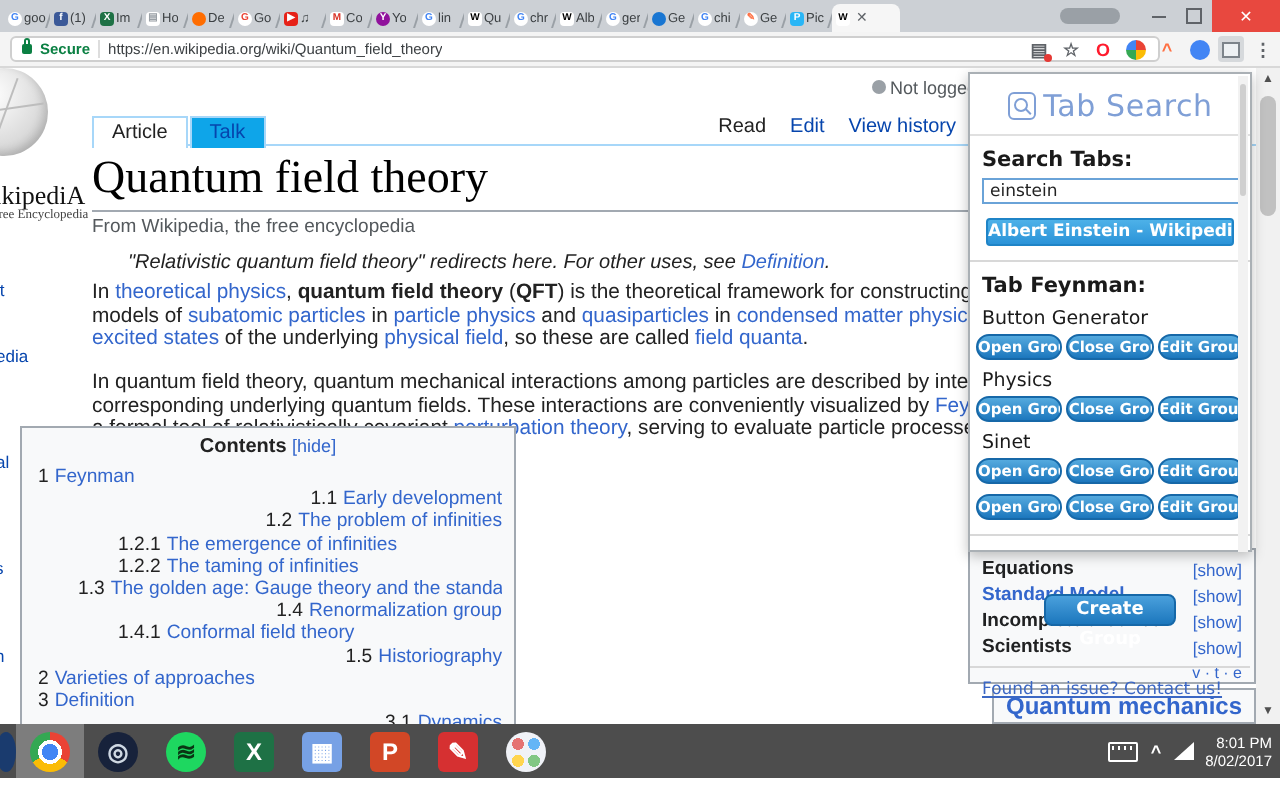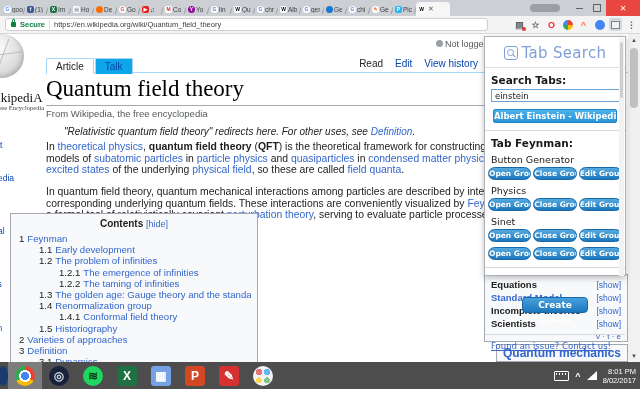--- a/index.html
+++ b/index.html
@@ -18,21 +18,21 @@
   .tlabel{font-size:6.5px;color:#3c4043;white-space:nowrap;overflow:hidden;}
   .tclose{font-size:7px;color:#5f6368;margin-left:2px;}
   .win-controls{position:absolute;right:0;top:0;height:16px;display:flex;align-items:center;}
   .pill{width:30px;height:8px;background:#9aa0a6;border-radius:5px;margin-right:10px;}
   .wc{width:18px;height:16px;display:flex;align-items:center;justify-content:center;color:#5f6368;font-size:9px;}
   .wc .minbar{width:7px;height:1px;background:#5f6368;}
   .wc .maxbox{width:6px;height:6px;border:1px solid #5f6368;}
   .wc.close{width:34px;background:#e8483f;color:#fff;font-size:8px;}
 
   .toolbar{position:absolute;left:0;top:16px;width:640px;height:18px;background:#f4f4f4;border-bottom:1px solid #d8d8d8;box-sizing:border-box;}
-  .omnibox{position:absolute;left:5px;top:2px;width:483px;height:13px;background:#fff;border:1px solid #cfcfcf;border-radius:3px;display:flex;align-items:center;padding:0 5px;box-sizing:border-box;gap:4px;}
+  .omnibox{position:absolute;left:5px;top:2px;width:575px;height:13px;background:#fff;border:1px solid #cfcfcf;border-radius:3px;display:flex;align-items:center;padding:0 5px;box-sizing:border-box;gap:4px;}
   .lock{width:5px;height:5px;background:#0b8043;border-radius:1px;position:relative;}
   .lock::before{content:"";position:absolute;left:1px;top:-3px;width:3px;height:3px;border:1px solid #0b8043;border-bottom:none;border-radius:2px 2px 0 0;box-sizing:border-box;}
   .secure{font-size:7.5px;color:#0b8043;font-weight:bold;}
   .obsep{width:1px;height:9px;background:#ddd;}
   .url{font-size:7.5px;color:#3c4043;white-space:nowrap;overflow:hidden;}
   .tb-icons{position:absolute;right:2px;top:1px;height:15px;display:flex;align-items:center;gap:3px;}
   .tbi{width:13px;height:13px;display:flex;align-items:center;justify-content:center;font-size:9px;font-weight:bold;border-radius:2px;position:relative;}
   .tbi .dotbadge{position:absolute;right:0;bottom:0;width:4px;height:4px;border-radius:50%;}
   .tbi .wheel{width:10px;height:10px;border-radius:50%;background:conic-gradient(#ea4335 0 90deg,#fbbc05 0 180deg,#34a853 0 270deg,#4285f4 0 360deg);}
   .tbi .bluedot{width:10px;height:10px;border-radius:50%;background:#4285f4;}
@@ -73,21 +73,21 @@
   .seg-il{font-style:italic;color:#3366cc;}
 
   .contents-box{position:absolute;left:10px;top:179px;width:248px;height:200px;background:#f8f9fa;border:1px solid #a2a9b1;box-sizing:border-box;padding:4px 6px;}
   .cb-head{text-align:center;font-size:10px;color:#222;}
   .cb-head .cbt{font-weight:bold;margin-top:32px;}
   .cb-head .cbh{color:#3366cc;font-size:9px;}
   .cb-list{margin-top:4px;}
   .cb-item{font-size:9.6px;line-height:11.2px;color:#3366cc;white-space:nowrap;overflow:hidden;}
   .cb-item .num{color:#222;margin-right:3px;}
   .cb-item.lvl1{padding-left:2px;}
-  .cb-item.lvl2{padding-left:22px;}
+  .cb-item.lvl2{padding-left:22px;text-align:right;}
   .cb-item.lvl3{padding-left:42px;}
 
   .infobox{position:absolute;left:484px;top:240px;width:144px;height:68px;background:#f8f9fa;border:1px solid #a2a9b1;box-sizing:border-box;padding:3px 6px 2px 6px;}
   .ib-row{display:flex;justify-content:space-between;align-items:center;height:13px;}
   .ib-label{font-size:9.5px;font-weight:bold;color:#202122;white-space:nowrap;}
   .ib-label.link{color:#3366cc;}
   .ib-show{font-size:8.5px;color:#3366cc;}
   .ib-vte{text-align:right;font-size:8px;color:#3366cc;margin-top:2px;}
   .qm-box{position:absolute;left:496px;top:310px;width:132px;height:18px;background:#f8f9fa;border:1px solid #a2a9b1;box-sizing:border-box;text-align:center;}
   .qm-title{font-size:12px;font-weight:bold;color:#3366cc;line-height:17px;}

